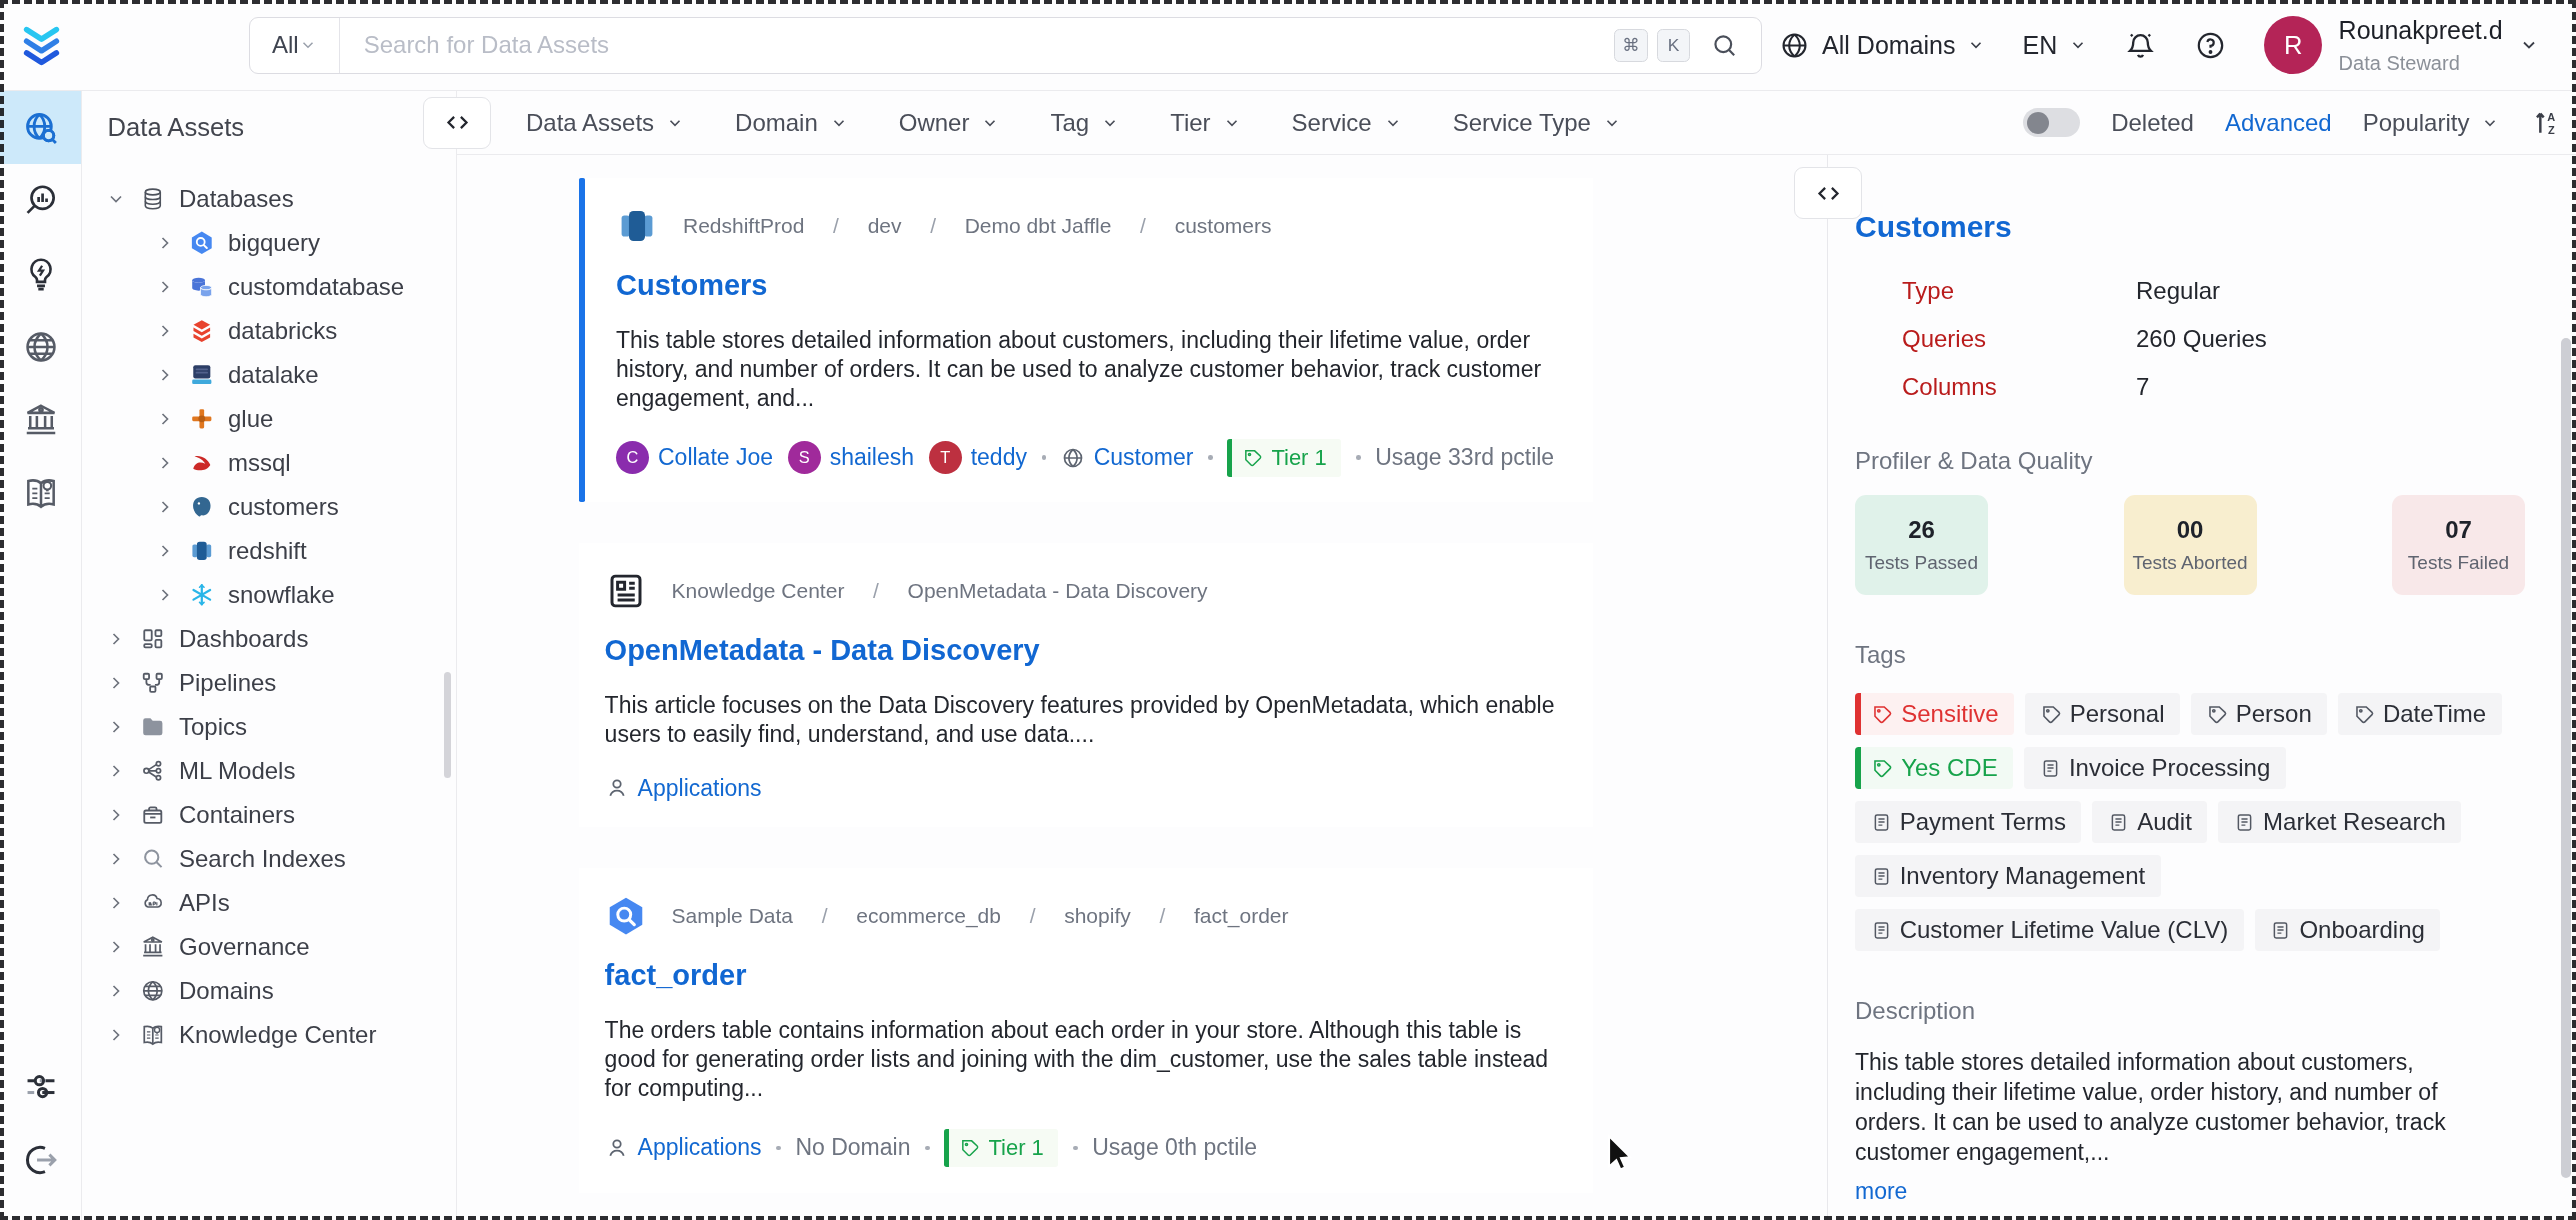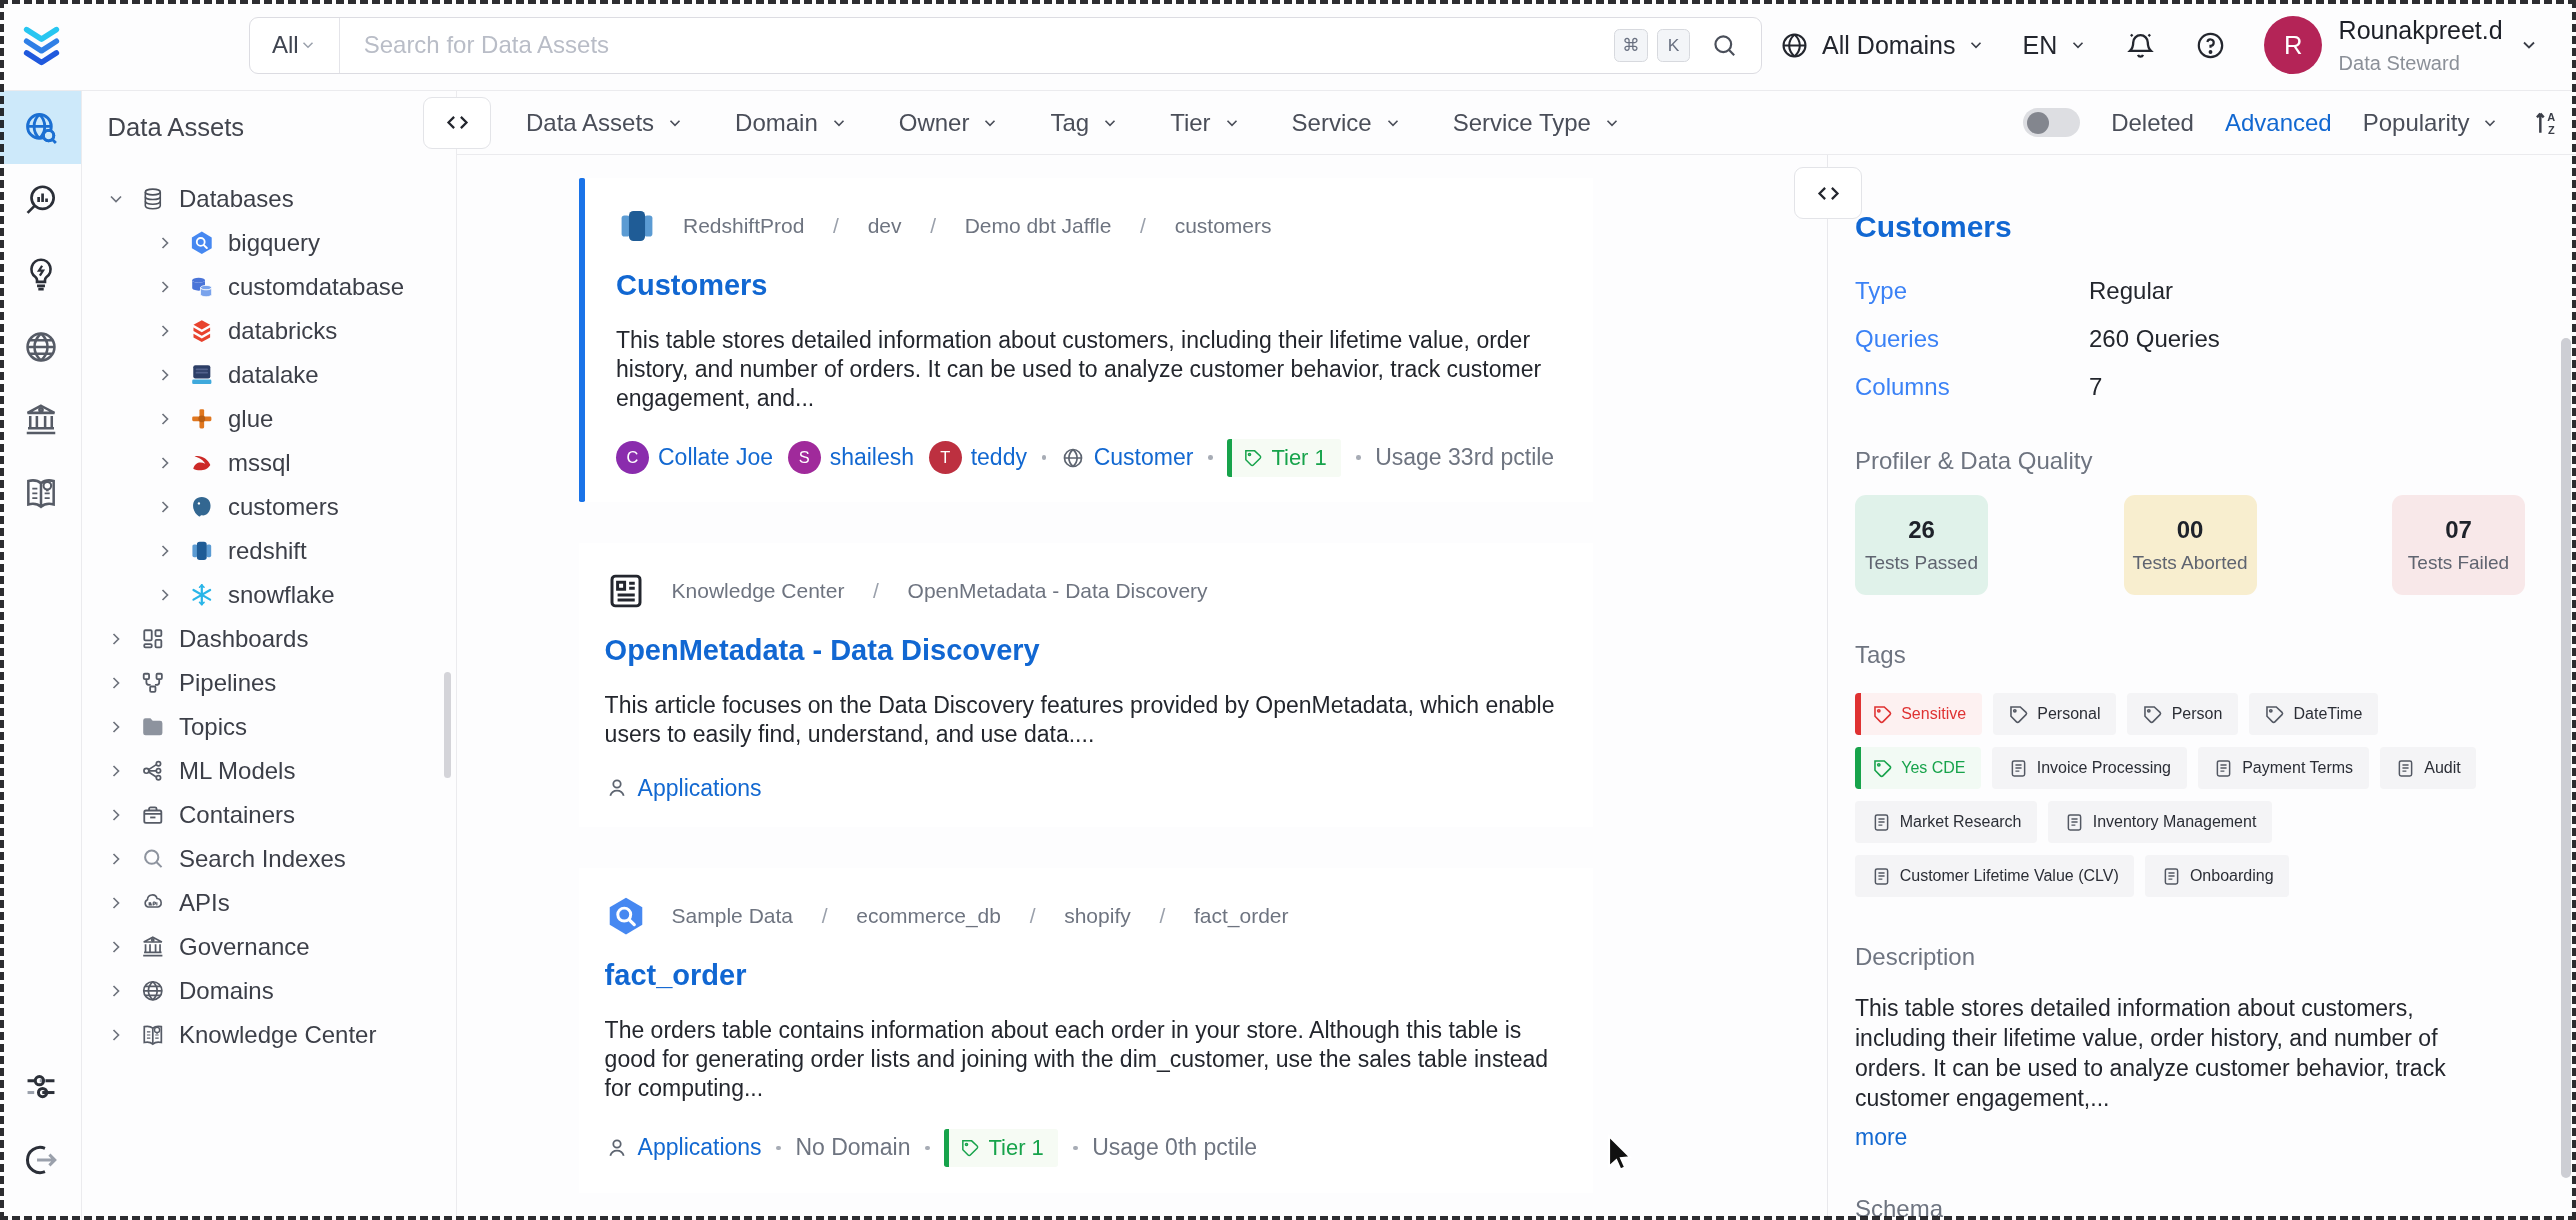--- a/index.html
+++ b/index.html
@@ -77,29 +77,29 @@
   .tier-chip { display:flex; align-items:center; gap:8.2px; height:38px; padding:0 14.6px 0 11px; background:#f6fbf4; border-left:5.5px solid #17a34b; border-radius:2.7px; color:#17a34b; font-size:22px; }
   .tier-chip .ic svg { width:20px; height:20px; }
   .plain { color:#6e7480; }
 
   
   .panel { width:749px; flex:none; border-left:0.9px solid #e8e8ec; position:relative; padding:55px 51px 0 27px; background:#fdfdfe; }
   .panel-collapse { top:12px; }
   .panel h2 { font-size:30px; color:#1167d2; font-weight:600; }
   .panel-rows { margin-top:33px; }
   .prow { display:flex; font-size:24px; margin-bottom:20px; }
-  .plabel { width:234px; color:#3b82f6; flex:none; }
+  .plabel { width:234px; color:#b91c1c; flex:none;margin-left:47px; }
   .pval { color:#23262d; }
   .psection { font-size:24px; color:#6e7480; margin-top:46px; }
   .quality { margin-top:20px; display:flex; justify-content:space-between; }
   .qcard { width:133px; height:100px; border-radius:11px; display:flex; flex-direction:column; align-items:center; justify-content:center; gap:8.2px; }
   .qval { font-size:24px; font-weight:700; color:#1e222a; }
   .qlabel { font-size:19px; color:#5f6470; }
   .tags-wrap { margin-top:24px; display:flex; flex-wrap:wrap; gap:12px 11px; max-width:658px; }
-  .chip { display:inline-flex; align-items:center; gap:8.2px; height:42px; padding:0 15.5px; background:#f4f4f6; border-radius:3.7px; font-size:16px; color:#2b2e36; cursor:pointer; }
+  .chip { display:inline-flex; align-items:center; gap:8.2px; height:42px; padding:0 15.5px; background:#f4f4f6; border-radius:3.7px; font-size:24px; color:#2b2e36; cursor:pointer; }
   .chip .ic svg { width:21px; height:21px; }
   .chip .ic { color:#53586384; color:#535863; }
   .chip.red { background:#fdf1f1; border-left:6.4px solid #df3232; color:#df3232; padding-left:11px; }
   .chip.red .ic { color:#df3232; }
   .chip.green { background:#f2faf4; border-left:6.4px solid #17a34b; color:#17a34b; padding-left:11px; }
   .chip.green .ic { color:#17a34b; }
   .desc-text { margin-top:22px; font-size:23px; line-height:30px; color:#23262d; max-width:654px; }
   .more { display:inline-block; margin-top:11px; font-size:23px; color:#1268d1; cursor:pointer; }
   .schema-h { margin-top:44px; }
 

